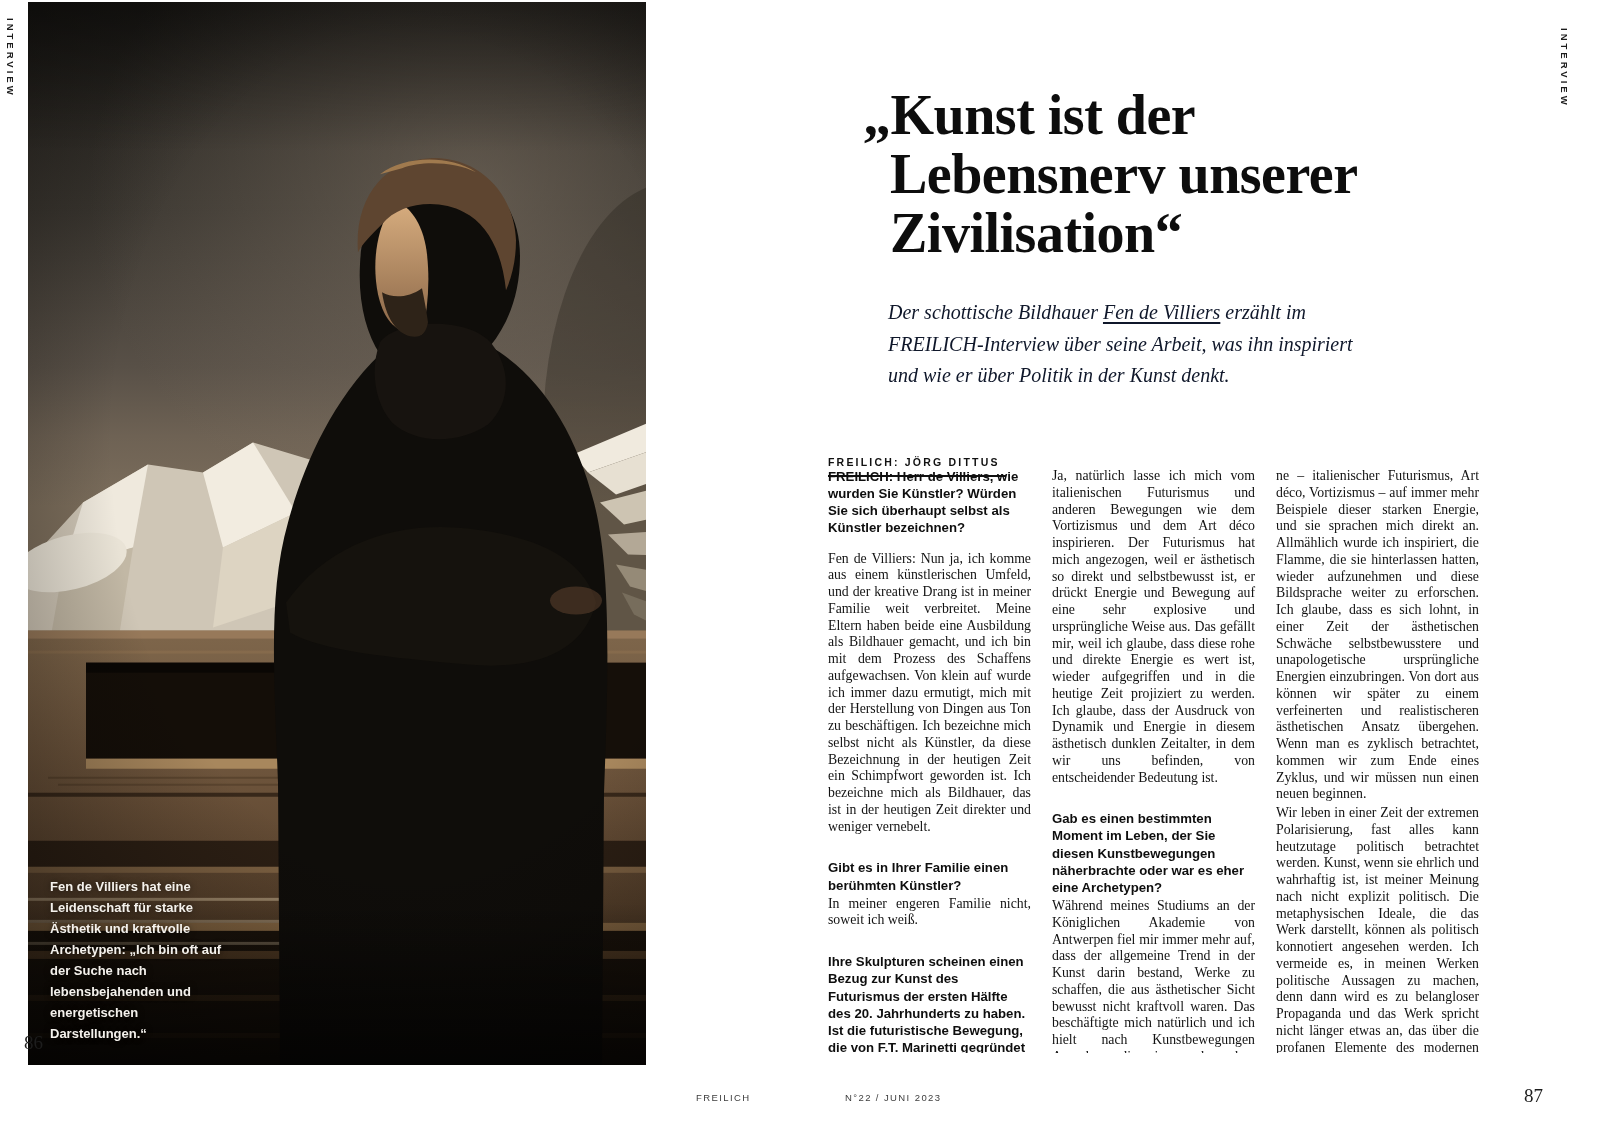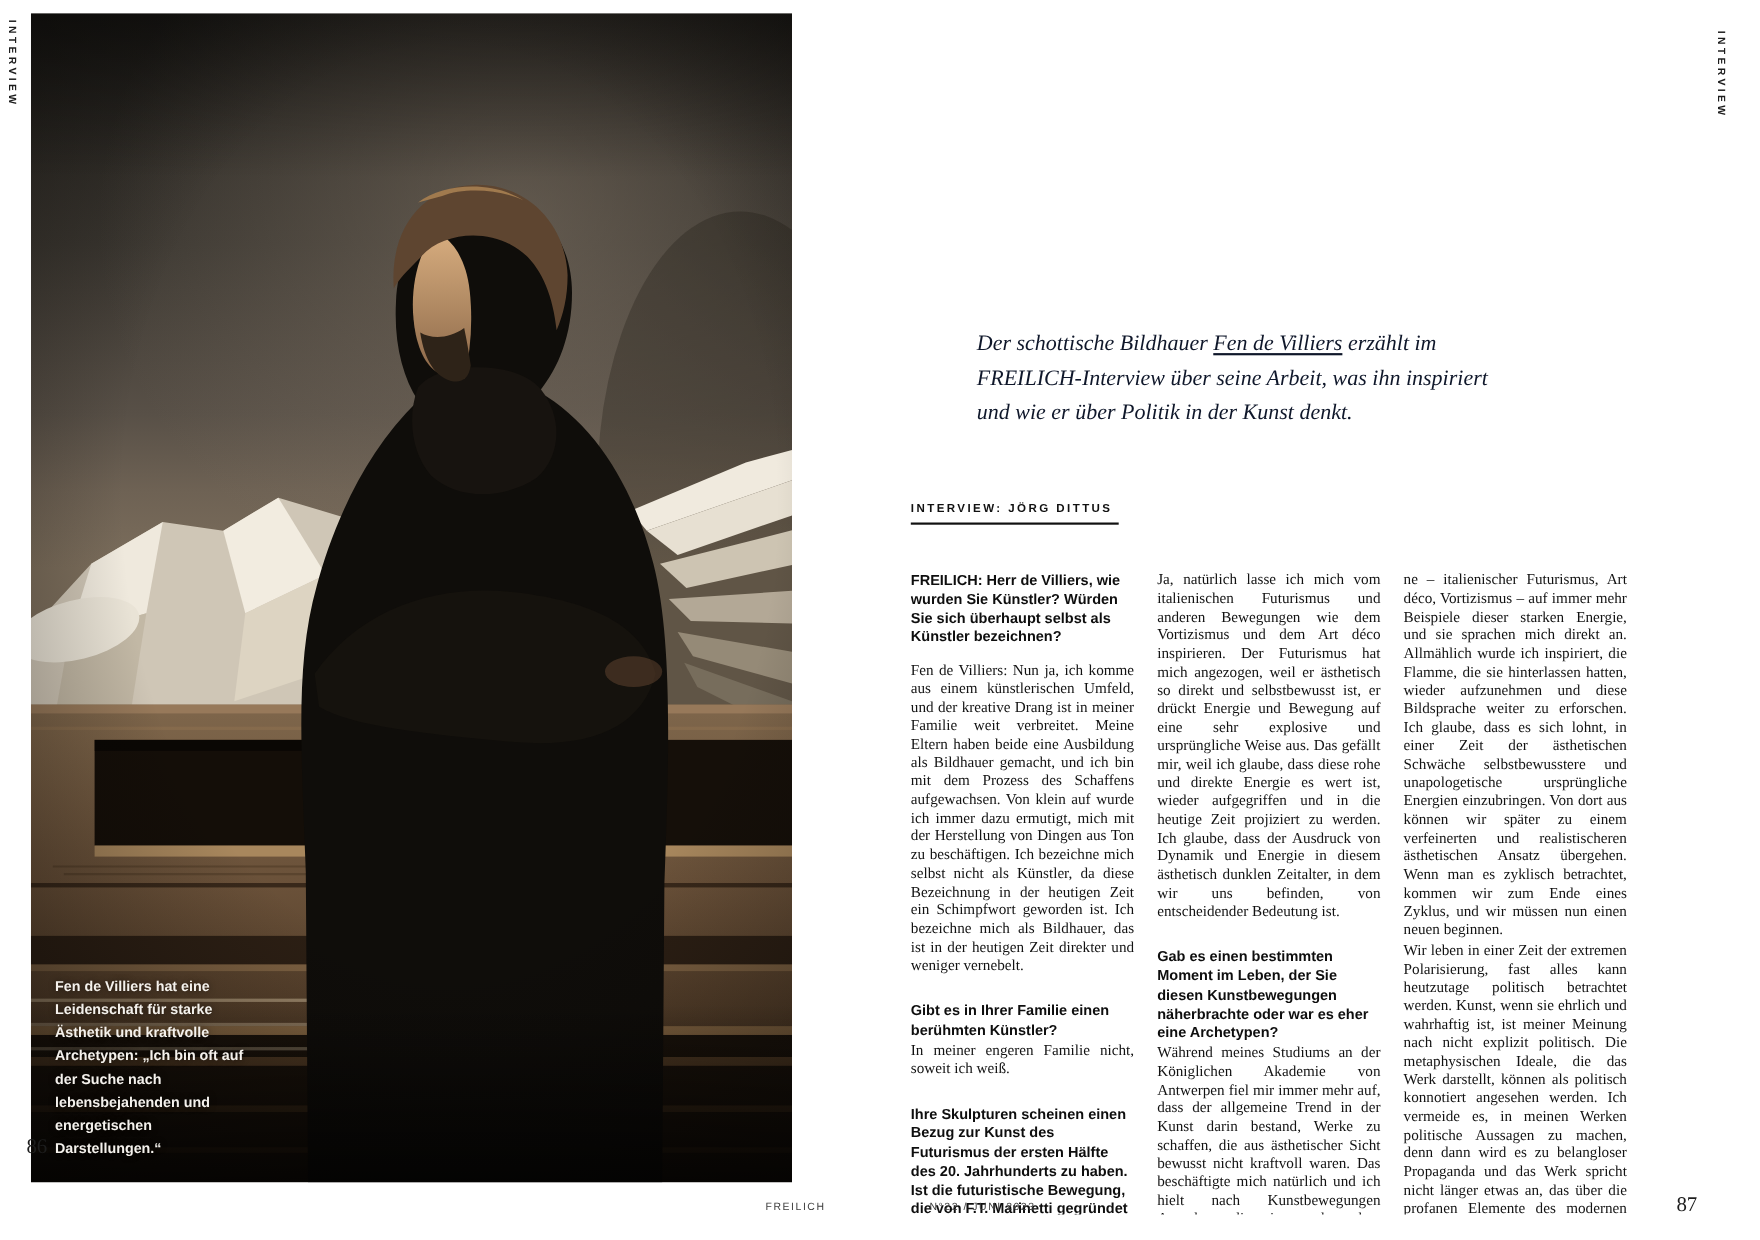--- a/index.html
+++ b/index.html
@@ -7,39 +7,39 @@
               font-family:"Liberation Sans", sans-serif; }
   .spread { position:relative; width:1600px; height:1127px; background:#ffffff; }
 
   
   .edge-label { position:absolute; writing-mode:vertical-rl; text-orientation:sideways;
     font:700 9.5px "Liberation Sans", sans-serif; letter-spacing:3px; color:#1c1c1c; }
   .edge-label.left  { left:5px;  top:18px; }
   .edge-label.right { left:1559px; top:28px; }
 
   
-  .photo { position:absolute; left:28px; top:12px; width:692px; height:1063px; overflow:hidden; }
+  .photo { position:absolute; left:28px; top:2px; width:618px; height:1063px; overflow:hidden; }
   .photo svg { display:block; width:762px; height:1063px; }
   .caption { position:absolute; left:22px; top:874px; width:172px;
     font:700 13px/1.62 "Liberation Sans", sans-serif; color:#f4f1ec;
     text-shadow:0 0 6px rgba(0,0,0,.55); }
 
   
   .title { position:absolute; left:890px; top:86px; width:560px;
     font:700 56px/1.05 "Liberation Serif", serif; letter-spacing:-0.5px; color:#0d0d0d; }
   .title .tl { display:block; }
   .title .tl1 { margin-left:-27px; }
   .standfirst { position:absolute; left:888px; top:297px; width:472px;
     font:italic 400 20px/1.58 "Liberation Serif", serif; color:#0f172a; }
   .standfirst .sf-name { text-decoration:underline; text-underline-offset:3px; }
   .byline { position:absolute; left:828px; top:456px;
     font:700 10.5px "Liberation Sans", sans-serif; letter-spacing:2.2px; color:#111;
     border-bottom:2px solid #111; padding:0 6px 7px 0; }
 
-  .cols { position:absolute; left:828px; top:519px; width:652px; height:585px;
+  .cols { position:absolute; left:828px; top:468px; width:652px; height:585px;
     display:flex; gap:21px; overflow:hidden; }
   .col { width:203px; flex:0 0 203px; }
   .q { font:700 13.2px/1.3 "Liberation Sans", sans-serif; color:#0e0e0e; margin-top:24px; }
   .a { font:400 13.8px/1.215 "Liberation Serif", serif; color:#121212;
        text-align:justify; hyphens:auto; margin-top:2px; }
   .a.gap { margin-top:14px; }
   .col > :first-child { margin-top:0; }
   .speaker { }
 
   
@@ -162,24 +162,29 @@
         <path d="M352,172 C376,154 420,152 448,170 C428,160 394,158 374,166 Z" fill="#a07a4e"></path>
       </g>
 
       <rect x="0" y="0" width="762" height="1062" fill="url(#vig)"></rect>
       <rect x="0" y="900" width="762" height="162" fill="url(#botdark)"></rect>
       <rect x="0" y="0" width="762" height="150" fill="url(#topdark)"></rect>
     </svg>
     <figcaption class="caption">Fen de Villiers hat eine Leidenschaft für starke Ästhetik und kraftvolle Archetypen: „Ich bin oft auf der Suche nach lebensbejahenden und energetischen Darstellungen.“</figcaption>
   </figure>
 
+  <h1 class="title">
+    <span class="tl tl1">„Kunst ist der</span>
+    <span class="tl">Lebensnerv unserer</span>
+    <span class="tl">Zivilisation“</span>
+  </h1>
 
   <p class="standfirst"><span>Der schottische Bildhauer </span><span class="sf-name">Fen de Villiers</span><span> erzählt im FREILICH-Interview über seine Arbeit, was ihn inspiriert und wie er über Politik in der Kunst denkt.</span></p>
 
-  <div class="byline">INTERVIEW: JÖRG DITTUS</div>
+  <div class="byline">FREILICH: JÖRG DITTUS</div>
 
   <div class="cols">
     <div class="col">
       <p class="q">FREILICH: Herr de Villiers, wie wurden Sie Künstler? Würden Sie sich überhaupt selbst als Künstler bezeichnen?</p>
       <p class="a gap"><span class="speaker">Fen de Villiers:</span><span> Nun ja, ich komme aus einem künstlerischen Umfeld, und der kreative Drang ist in meiner Familie weit verbreitet. Meine Eltern haben beide eine Ausbildung als Bildhauer gemacht, und ich bin mit dem Prozess des Schaffens aufgewachsen. Von klein auf wurde ich immer dazu ermutigt, mich mit der Herstellung von Dingen aus Ton zu beschäftigen. Ich bezeichne mich selbst nicht als Künstler, da diese Bezeichnung in der heutigen Zeit ein Schimpfwort geworden ist. Ich bezeichne mich als Bildhauer, das ist in der heutigen Zeit direkter und weniger vernebelt.</span></p>
       <p class="q">Gibt es in Ihrer Familie einen berühmten Künstler?</p>
       <p class="a">In meiner engeren Familie nicht, soweit ich weiß.</p>
       <p class="q">Ihre Skulpturen scheinen einen Bezug zur Kunst des Futurismus der ersten Hälfte des 20. Jahrhunderts zu haben. Ist die futuristische Bewegung, die von F.T. Marinetti gegründet wurde, eine Inspiration für Ihr Schaffen?</p>
     </div>
     <div class="col">

